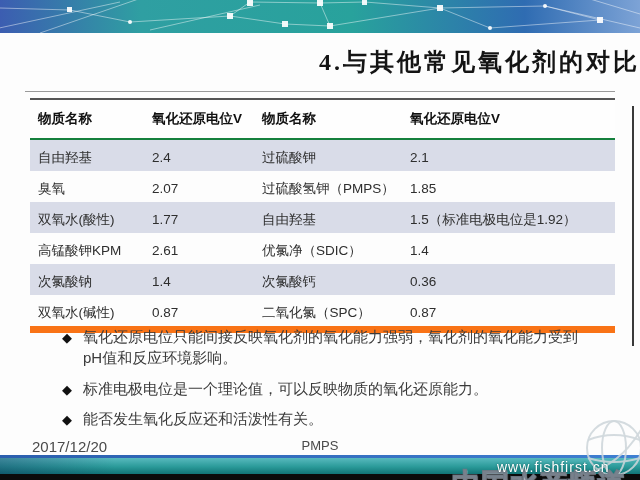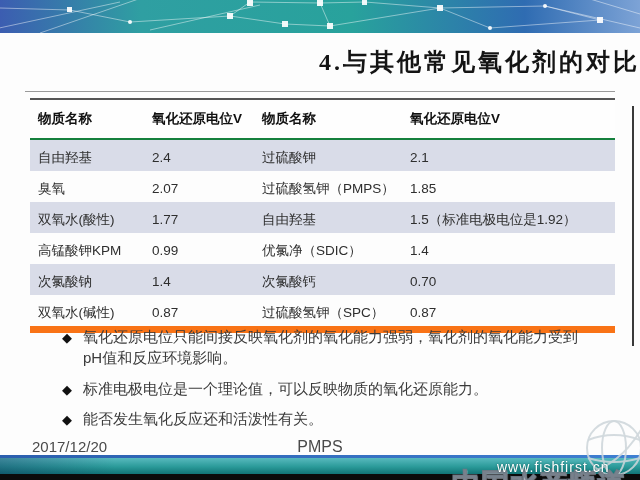--- a/index.html
+++ b/index.html
@@ -47,21 +47,21 @@
   .bullet { display:flex; margin-bottom:9px; font-size:15px; color:#3a3a3a; line-height:1.42; }
   .bullet .marker { flex:0 0 auto; font-size:13px; color:#111; padding:3px 11px 0 0; }
 
   
   .footer-date {
     position:absolute; left:32px; top:438px;
     font-size:15px; color:#4a4a4a;
   }
   .footer-center {
     position:absolute; left:0; top:438px; width:640px; text-align:center;
-    font-size:16px; color:#4a4a4a;
+    font-size:13px; color:#4a4a4a;
   }
 
   
   .bottombar { position:absolute; left:0; bottom:0; width:640px; }
   .bar-blue { height:3px; background:linear-gradient(90deg,#2b5fae,#3f7fd2); }
   .bar-teal {
     height:16px;
     background:
       linear-gradient(90deg, rgba(15,40,90,0.35), rgba(0,0,0,0) 18%),
       linear-gradient(180deg,#58b9be 0%,#2a9a99 55%,#117476 100%);
@@ -169,34 +169,34 @@
         <td>1.85</td>
       </tr>
       <tr>
         <td>双氧水(酸性)</td>
         <td>1.77</td>
         <td>自由羟基</td>
         <td>1.5（标准电极电位是1.92）</td>
       </tr>
       <tr>
         <td>高锰酸钾KPM</td>
-        <td>0.99</td>
+        <td>2.61</td>
         <td>优氯净（SDIC）</td>
         <td>1.4</td>
       </tr>
       <tr>
         <td>次氯酸钠</td>
         <td>1.4</td>
         <td>次氯酸钙</td>
-        <td>0.70</td>
+        <td>0.36</td>
       </tr>
       <tr>
         <td>双氧水(碱性)</td>
         <td>0.87</td>
-        <td>过硫酸氢钾（SPC）</td>
+        <td>二氧化氯（SPC）</td>
         <td>0.87</td>
       </tr>
     </tbody>
   </table>
 
   <div class="bullets">
     <div class="bullet">
       <span class="marker">◆</span>
       <span>氧化还原电位只能间接反映氧化剂的氧化能力强弱，氧化剂的氧化能力受到pH值和反应环境影响。</span>
     </div>

